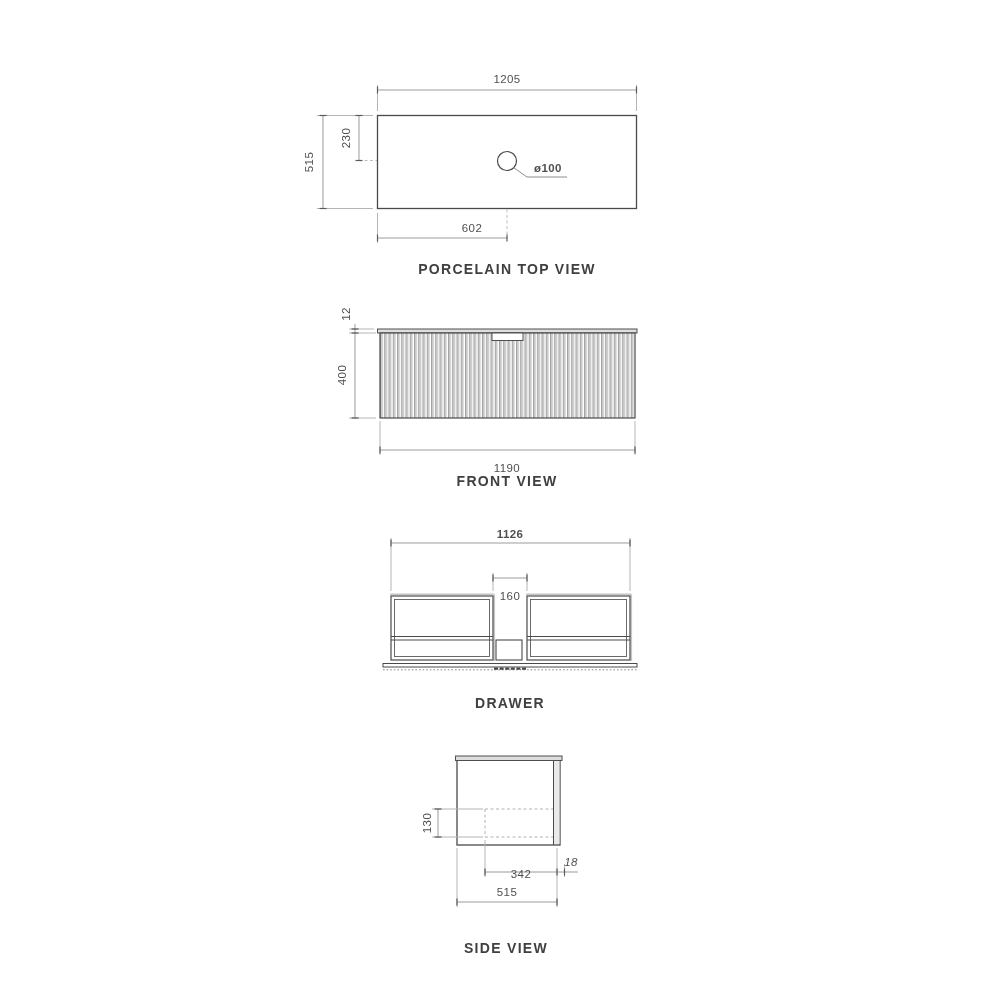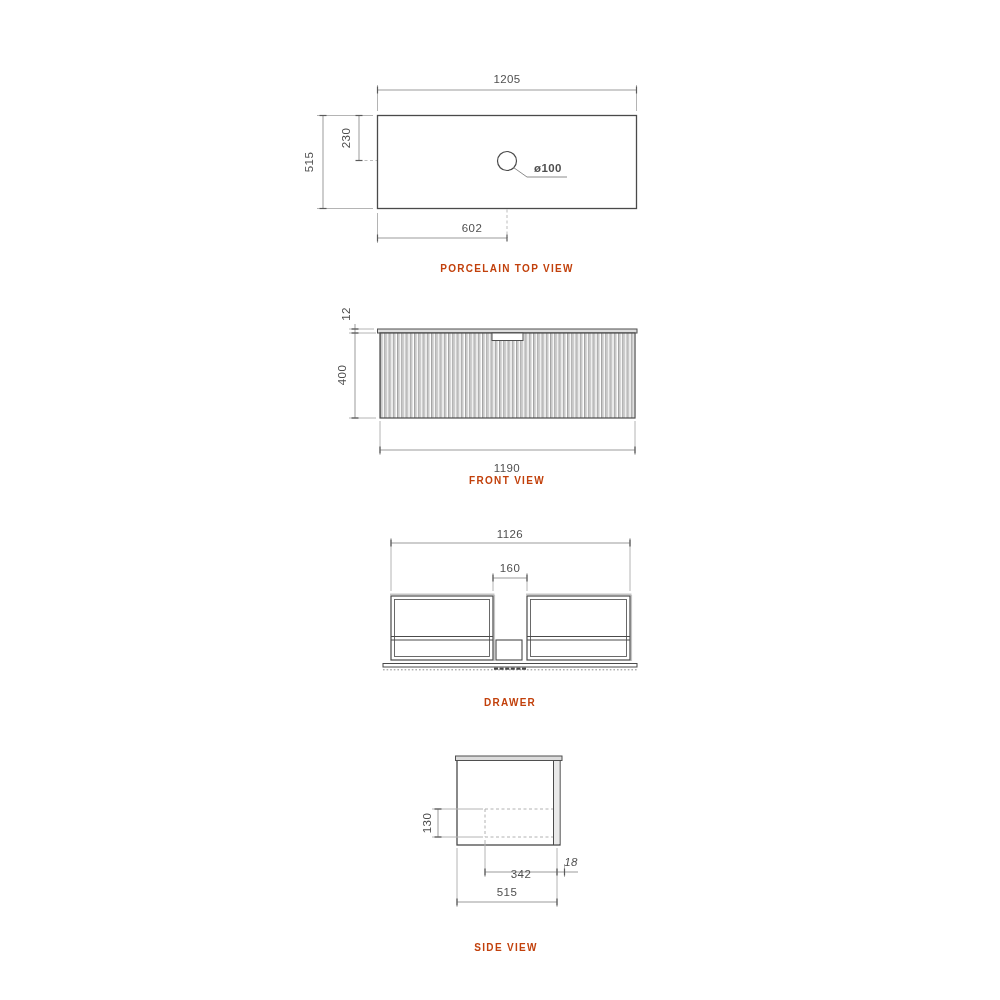--- a/index.html
+++ b/index.html
@@ -29,22 +29,22 @@
     letter-spacing: 0.4px;
     line-height: 1;
   }
   .lbl.rot {
     transform: translate(-50%, -50%) rotate(-90deg);
   }
   .view-title {
     position: absolute;
     transform: translate(-50%, -50%);
     white-space: nowrap;
-    color: #c2410c;
-    font-size: 10px;
+    color: #404040;
+    font-size: 14px;
     font-weight: 700;
     letter-spacing: 1.3px;
     line-height: 1;
   }
 </style>
 </head>
 <body>
 
 <div class="canvas">
 
@@ -219,22 +219,22 @@
   <div class="lbl rot" style="left:347px; top:138px;">230</div>
   <div class="lbl" style="left:548px; top:169px;font-weight:bold;">ø100</div>
   <div class="lbl" style="left:444px; top:229px;margin-left:28px;">602</div>
   <div class="view-title" style="left:507px; top:269px;">PORCELAIN TOP VIEW</div>
 
   <div class="lbl rot" style="left:347px; top:314px;">12</div>
   <div class="lbl rot" style="left:343px; top:375px;">400</div>
   <div class="lbl" style="left:507px; top:441px;margin-top:28px;">1190</div>
   <div class="view-title" style="left:507px; top:481px;">FRONT VIEW</div>
 
-  <div class="lbl" style="left:510px; top:535px;">1126</div>
-  <div class="lbl" style="left:510px; top:569px;">160</div>
+  <div class="lbl" style="left:510px; top:535px;font-weight:bold;">1126</div>
+  <div class="lbl" style="left:510px; top:597px;">160</div>
   <div class="view-title" style="left:510px; top:703px;">DRAWER</div>
 
   <div class="lbl rot" style="left:428px; top:823px;">130</div>
   <div class="lbl" style="left:521px; top:863px;margin-top:12px;">342</div>
   <div class="lbl" style="left:571px; top:863px;font-style:italic;">18</div>
   <div class="lbl" style="left:507px; top:893px;">515</div>
   <div class="view-title" style="left:506px; top:948px;">SIDE VIEW</div>
 
 </div>
 

